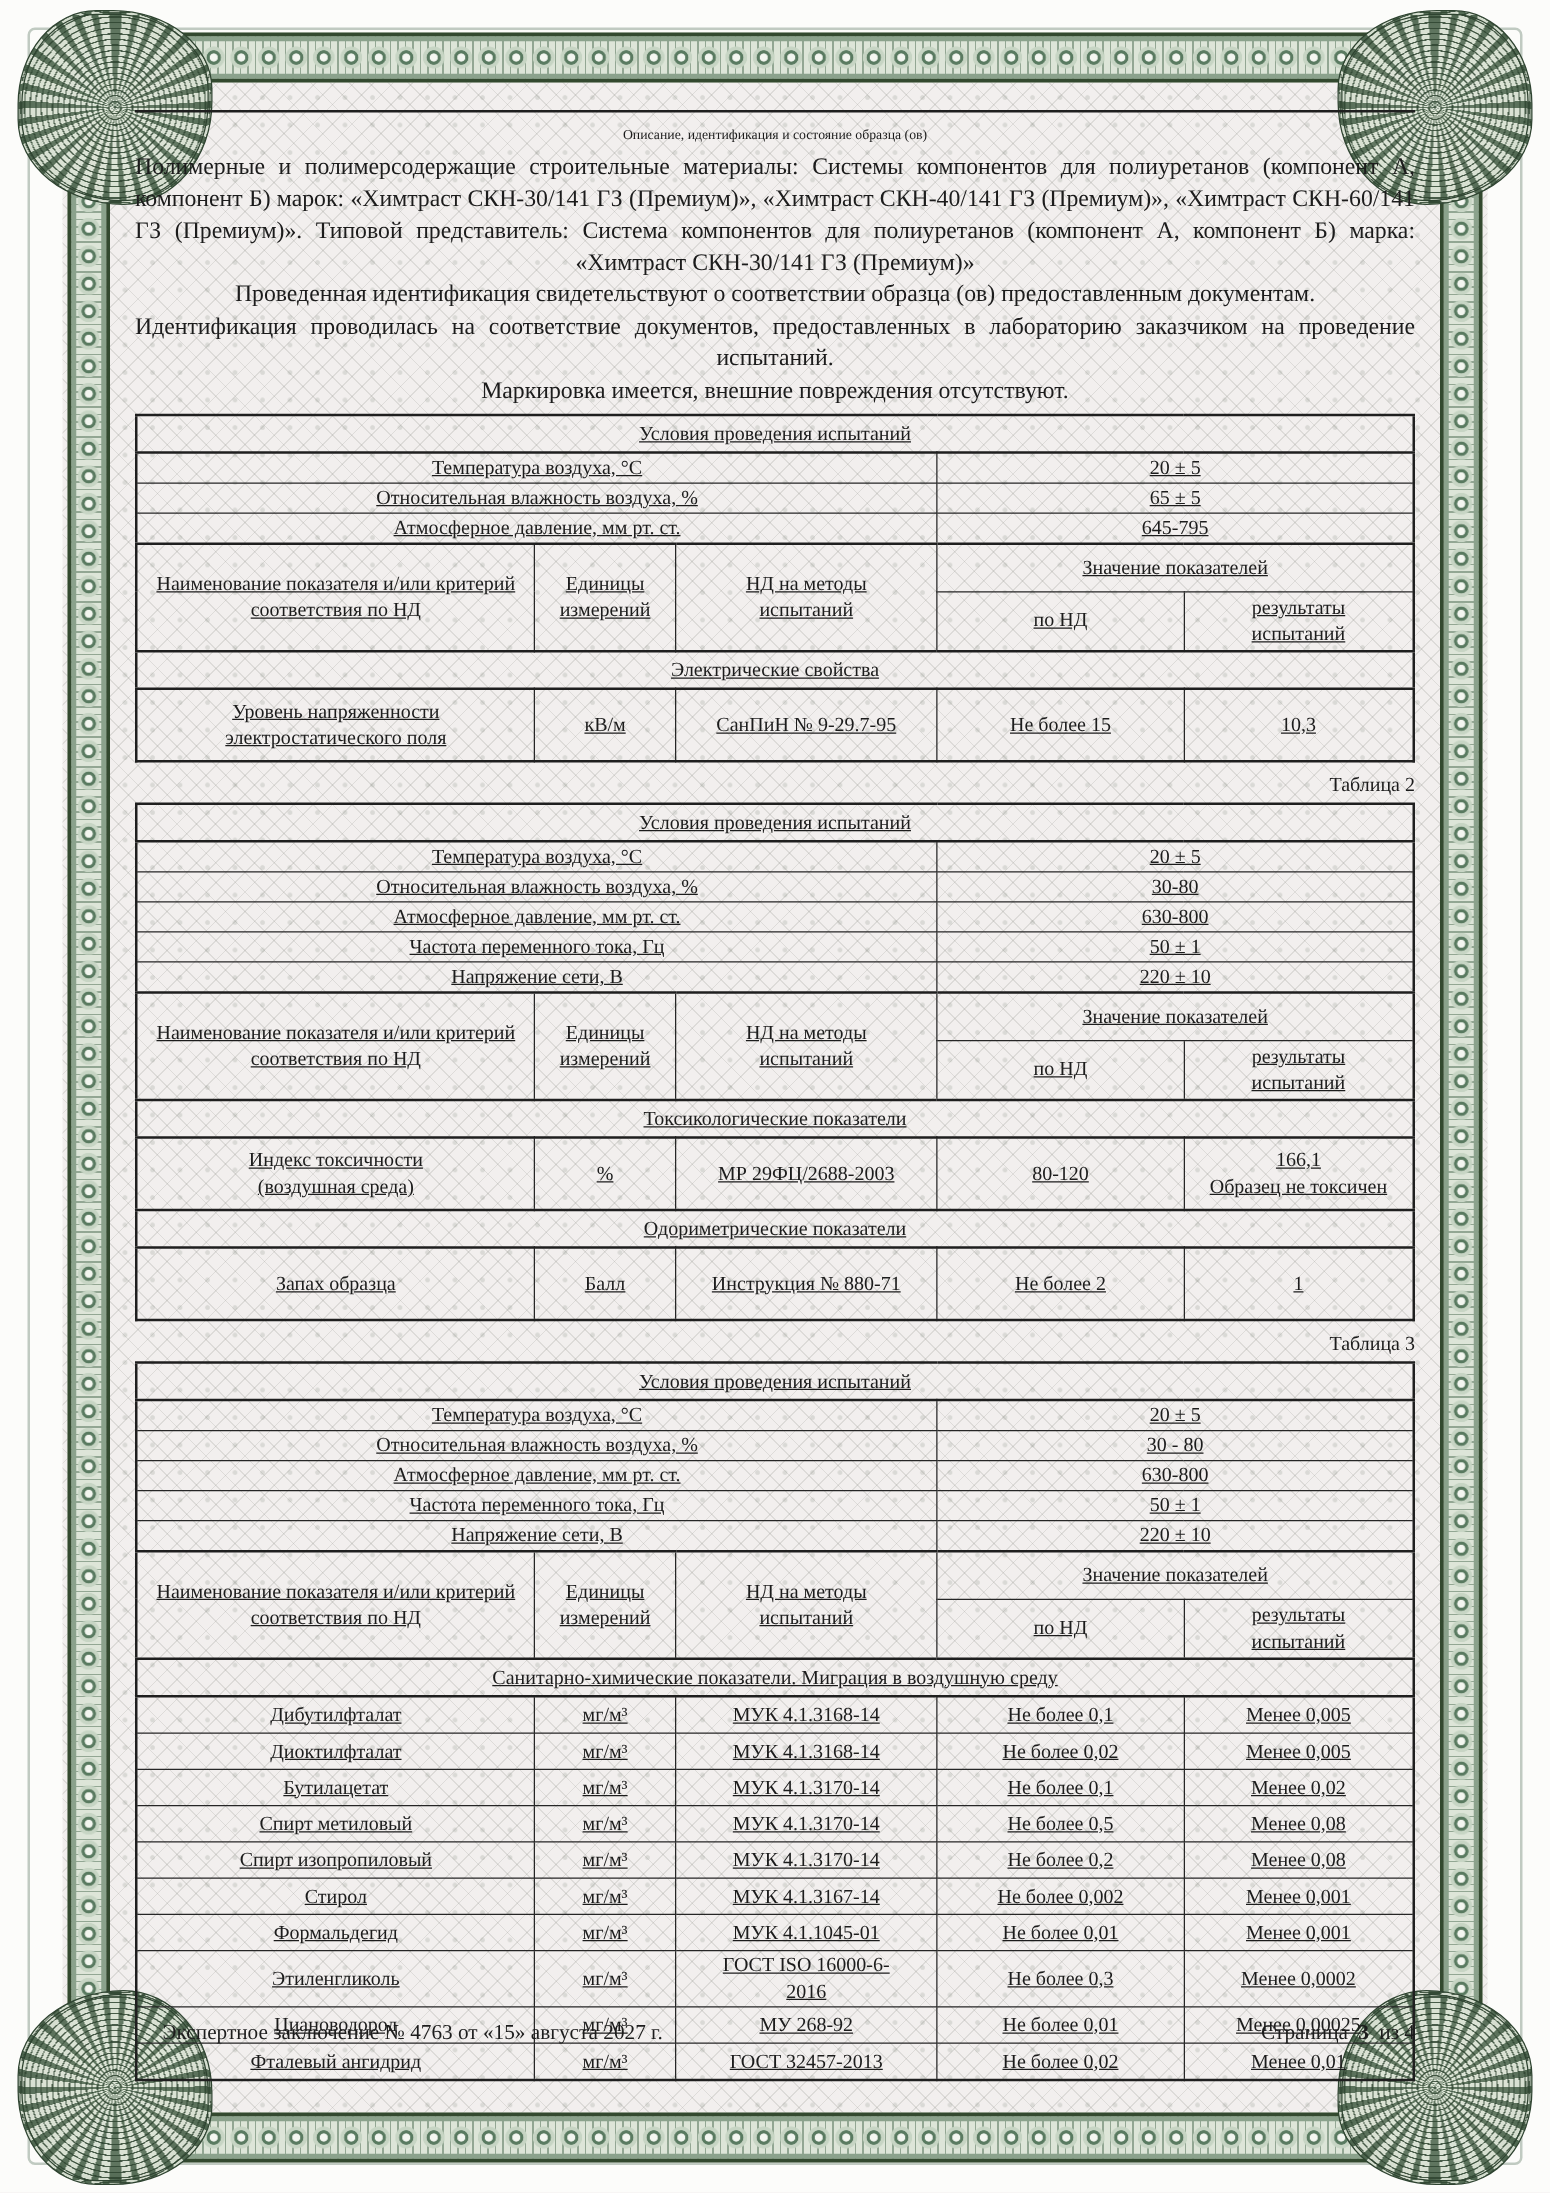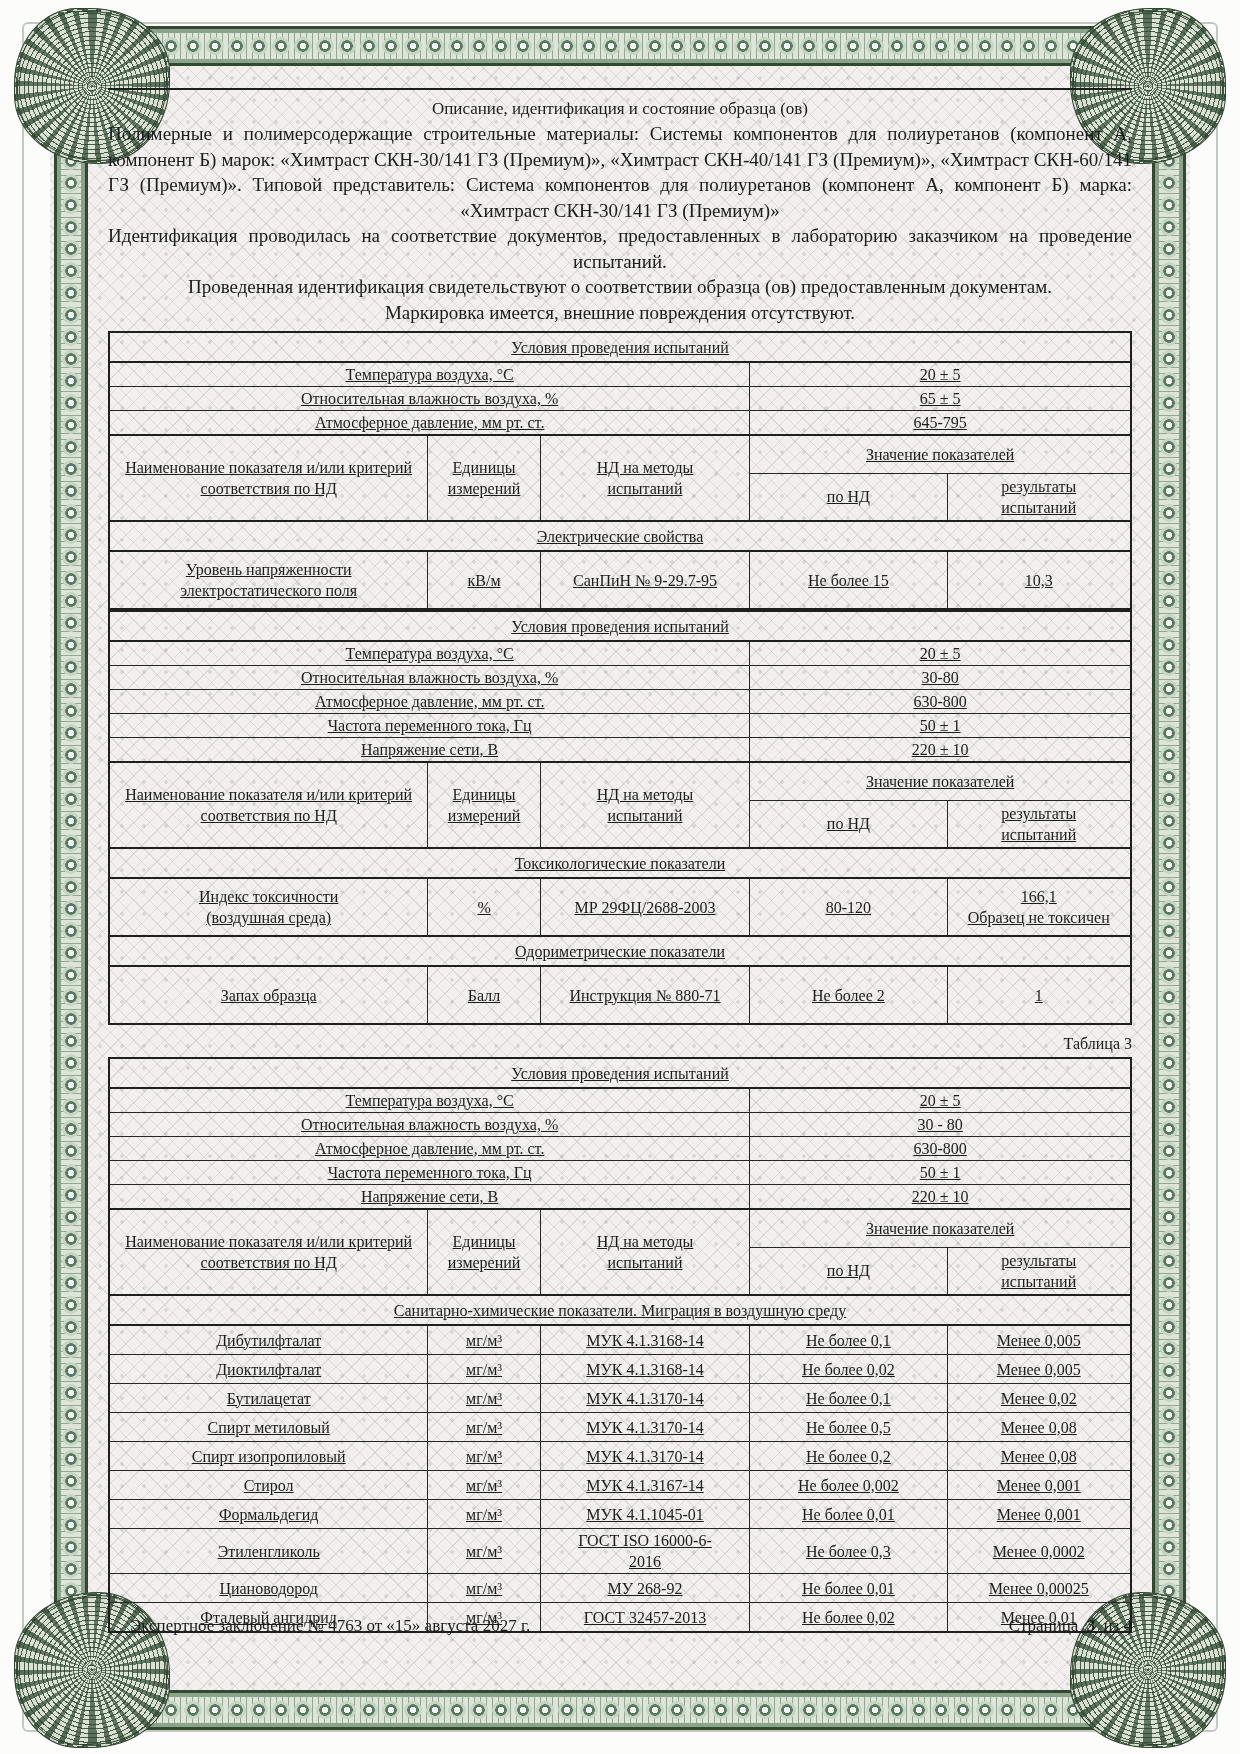--- a/index.html
+++ b/index.html
@@ -54,21 +54,21 @@
     border-radius:46% 58% 52% 62% / 55% 46% 60% 50%;
   }
   .corner-tl{left:14px;top:8px;}
   .corner-tr{right:14px;top:8px;transform:scaleX(-1);}
   .corner-bl{left:14px;bottom:6px;transform:scaleY(-1);}
   .corner-br{right:14px;bottom:6px;transform:scale(-1,-1);}
   
   .content{position:absolute;left:108px;top:84px;width:1024px;}
   .tbl-label{font-size:16px;text-align:right;line-height:20px;}
   .top-rule{height:2px;background:#1f1f1f;margin:4px 0 6px;}
-  .doc-title{font-size:17px;text-align:center;margin:2px 0 0;line-height:25px;}
+  .doc-title{font-size:11px;text-align:center;margin:2px 0 0;line-height:25px;}
   .para{font-size:19px;line-height:25.5px;margin:0;text-align:justify;text-align-last:center;}
   .tbl-label.gap{margin-top:9px;margin-bottom:3px;}
   table{width:100%;border-collapse:collapse;table-layout:fixed;margin:0;}
   table.tbl{border:2px solid #1f1f1f;text-decoration:underline;}
   td{
     border:1px solid #262626;text-align:center;vertical-align:middle;
     padding:1px 4px;font-size:16px;line-height:21px;white-space:pre-line;
   }
   tr.sect td{height:26px;border-top:2px solid #1f1f1f;border-bottom:2px solid #1f1f1f;}
   tr.cond td{height:21px;}
@@ -97,22 +97,22 @@
 <div class="corner corner-tr"></div>
 <div class="corner corner-bl"></div>
 <div class="corner corner-br"></div>
 
 <div class="content">
 
   <div class="top-rule"></div>
 
   <div class="doc-title">Описание, идентификация и состояние образца (ов)</div>
   <p class="para">Полимерные и полимерсодержащие строительные материалы:  Системы компонентов для полиуретанов (компонент А, компонент Б) марок: «Химтраст СКН-30/141 ГЗ (Премиум)», «Химтраст СКН-40/141 ГЗ (Премиум)», «Химтраст СКН-60/141 ГЗ (Премиум)». Типовой представитель: Система компонентов для полиуретанов (компонент А, компонент Б) марка: «Химтраст СКН-30/141 ГЗ (Премиум)»</p>
+  <p class="para">Проведенная идентификация свидетельствуют о соответствии образца (ов) предоставленным документам.</p>
   <p class="para">Идентификация проводилась на соответствие документов, предоставленных в лабораторию заказчиком на проведение испытаний.</p>
-  <p class="para">Проведенная идентификация свидетельствуют о соответствии образца (ов) предоставленным документам.</p>
   <p class="para">Маркировка имеется, внешние повреждения отсутствуют.</p>
 
   <table class="tbl" style="margin-top:6px;">
     <colgroup>
         <col style="width:31.2%">
         <col style="width:11%">
         <col style="width:20.5%">
         <col style="width:19.3%">
         <col style="width:18%">
       </colgroup>
@@ -152,20 +152,21 @@
       <td>Уровень напряженности
 электростатического поля</td>
       <td>кВ/м</td>
       <td>СанПиН № 9-29.7-95</td>
       <td>Не более 15</td>
       <td>10,3</td>
     </tr>
   </tbody>
     </table>
 
+  <div class="tbl-label gap">Таблица 2</div>
 
   <table class="tbl">
     <colgroup>
         <col style="width:31.2%">
         <col style="width:11%">
         <col style="width:20.5%">
         <col style="width:19.3%">
         <col style="width:18%">
       </colgroup>
     <tbody>

